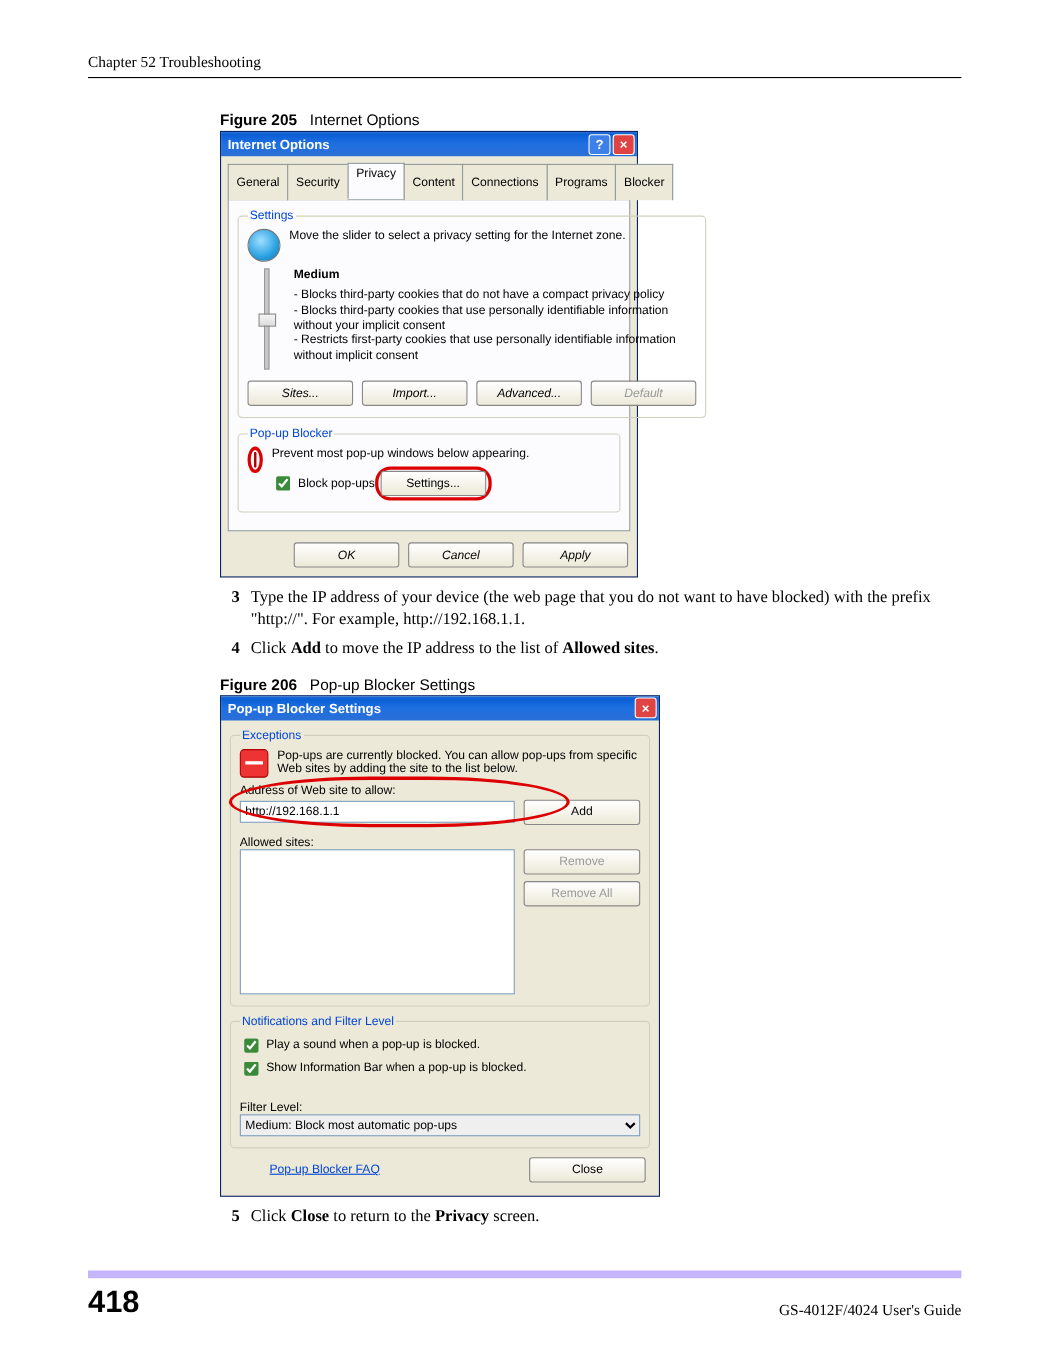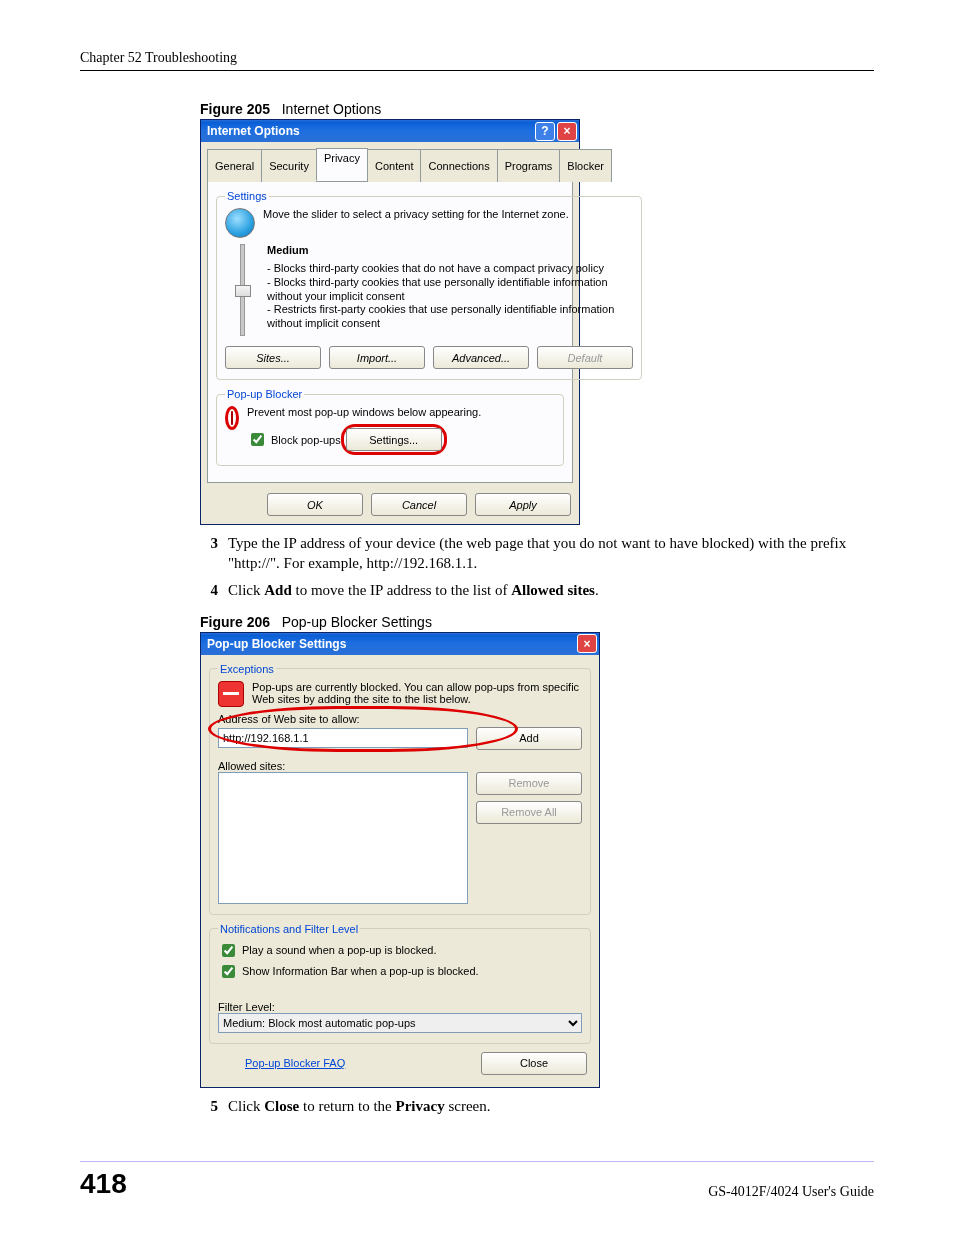--- a/index.html
+++ b/index.html
@@ -213,21 +213,21 @@
   .step-list { list-style: none; padding:0; margin: 8px 0 14px 0; }
   .step-list li { display:flex; gap:10px; margin-bottom:6px; font-size:15px; line-height:1.35;}
   .step-list .num { font-weight:bold; width:18px; text-align:right; flex:none;}
 
   .footer {
     position:absolute;
     left:80px; right:80px; bottom:35px;
     display:flex;
     justify-content:space-between;
     align-items:flex-end;
-    border-top: 1px solid #c4b5fd;
+    border-top: 7px solid #c4b5fd;
     padding-top:6px;
   }
   .page-num {
     font-family: Arial, sans-serif;
     font-size: 28px;
     font-weight: bold;
   }
   .guide-name {
     font-size: 14px;
   }

